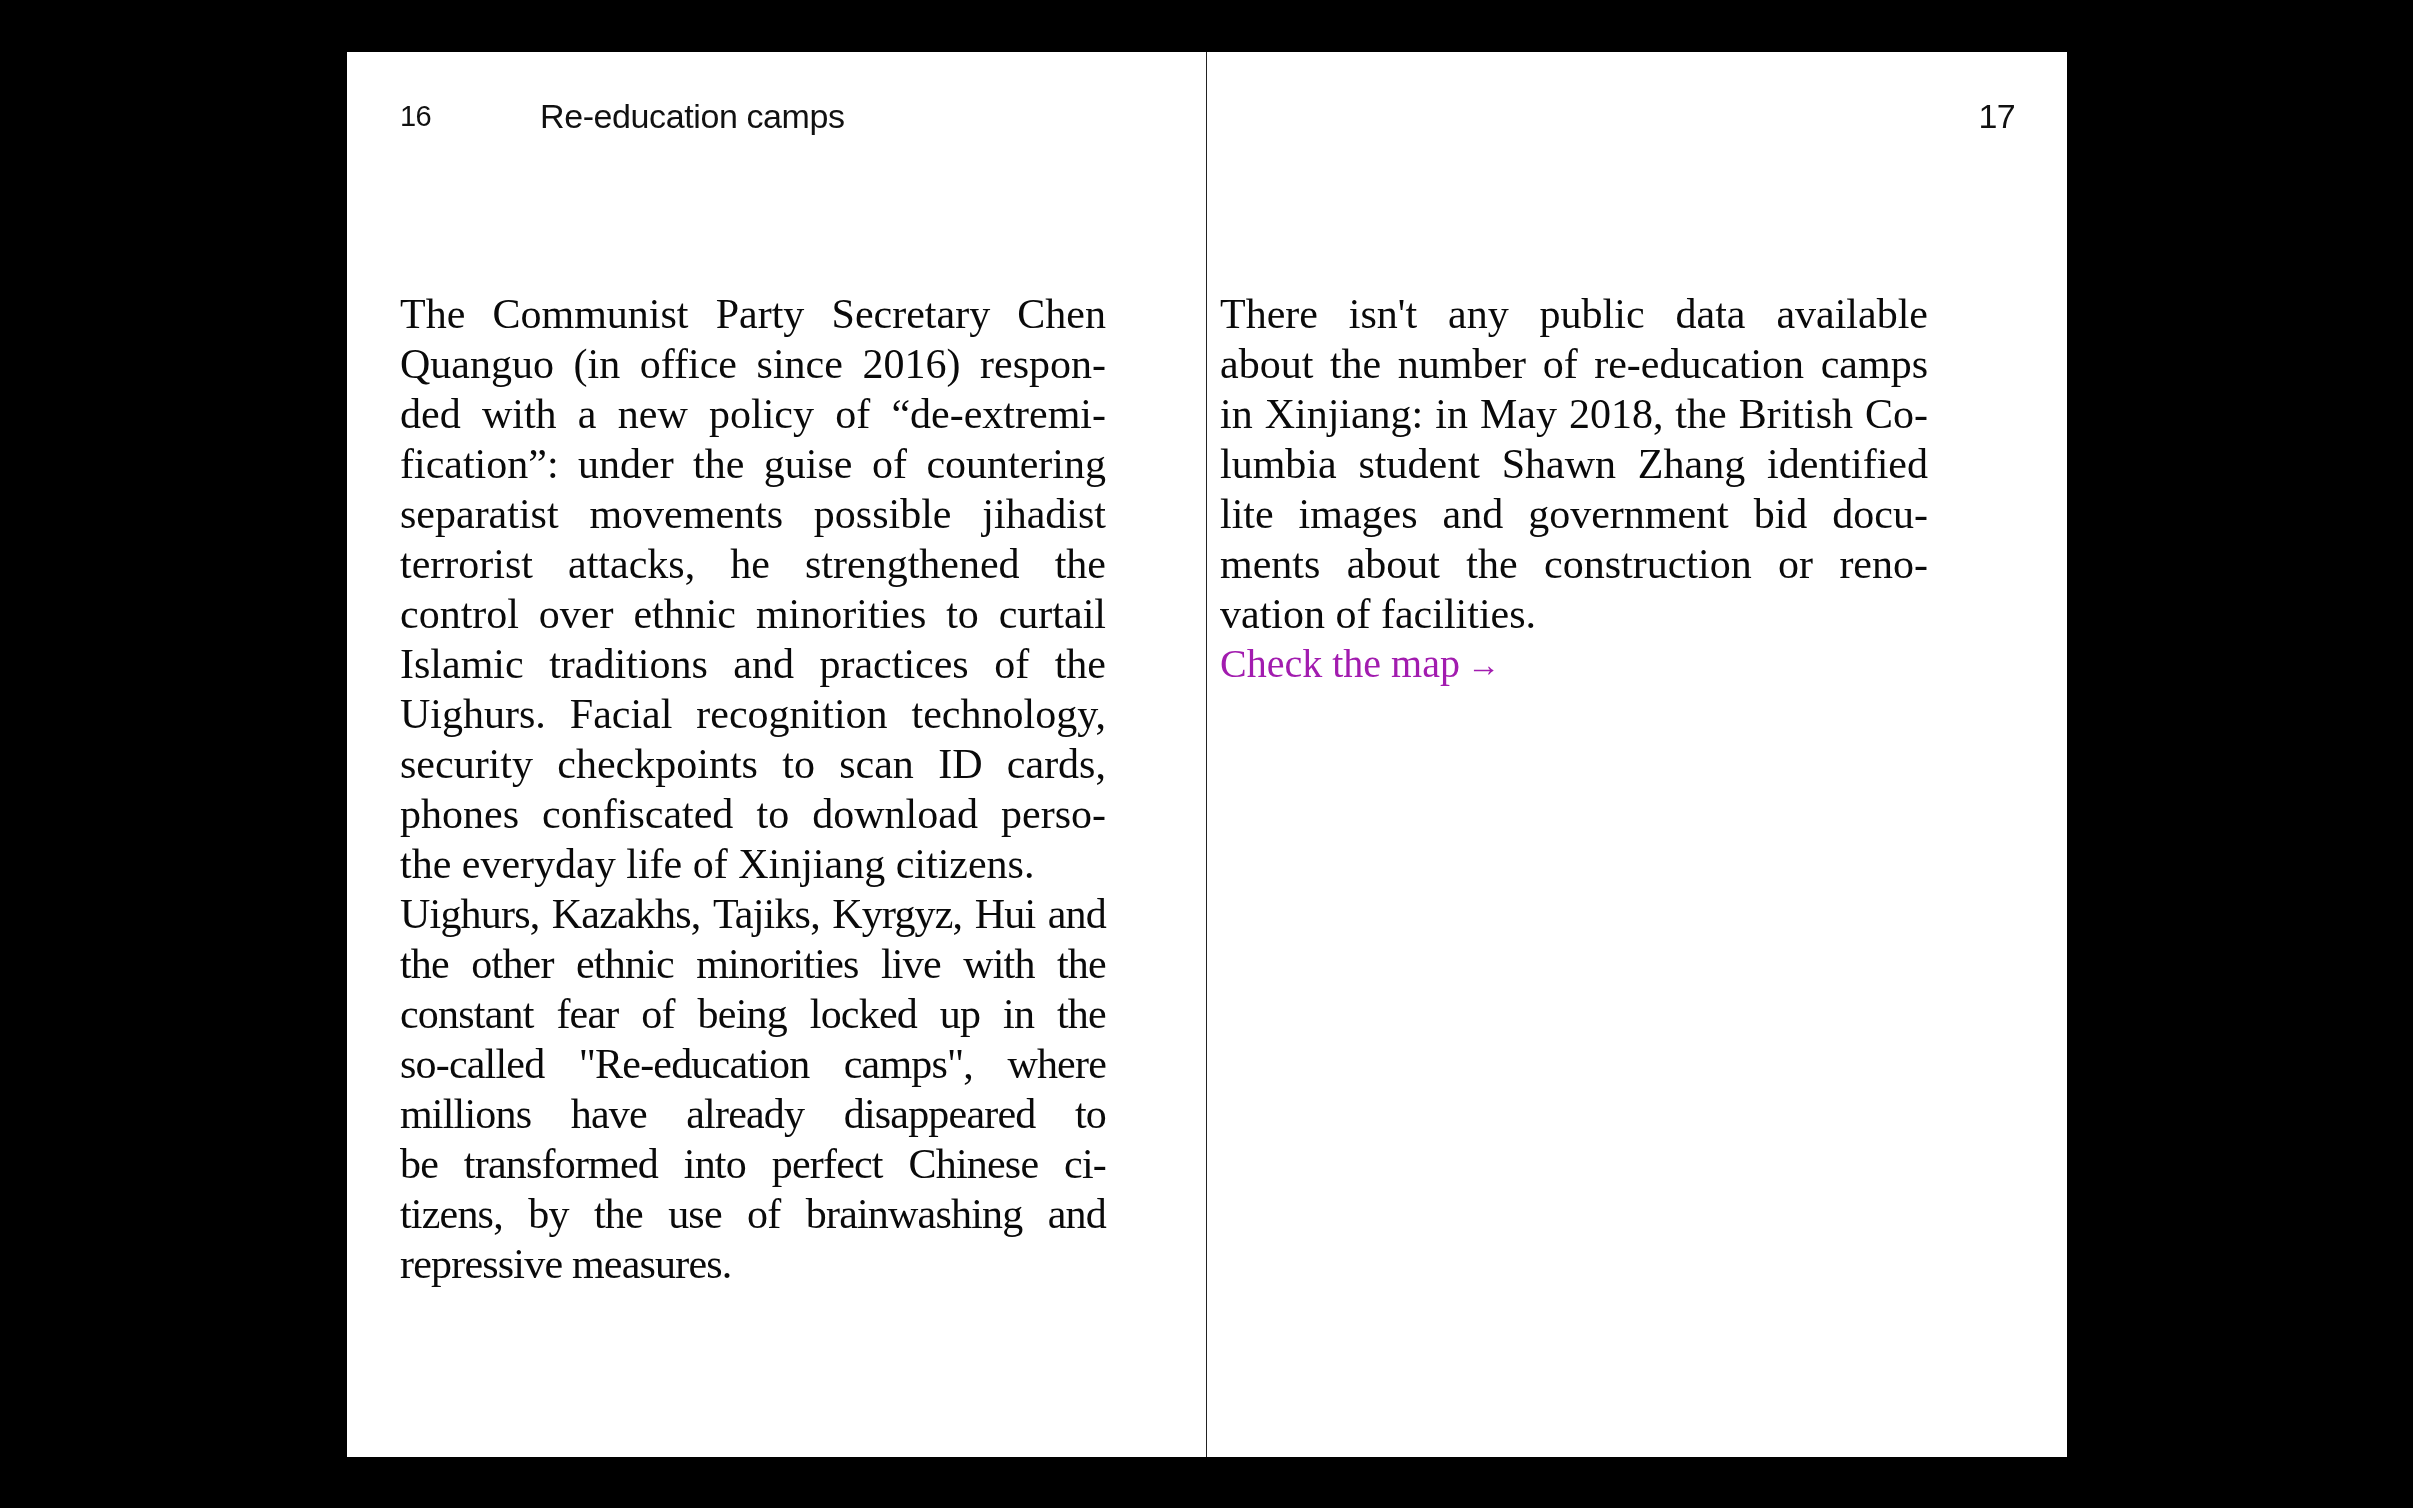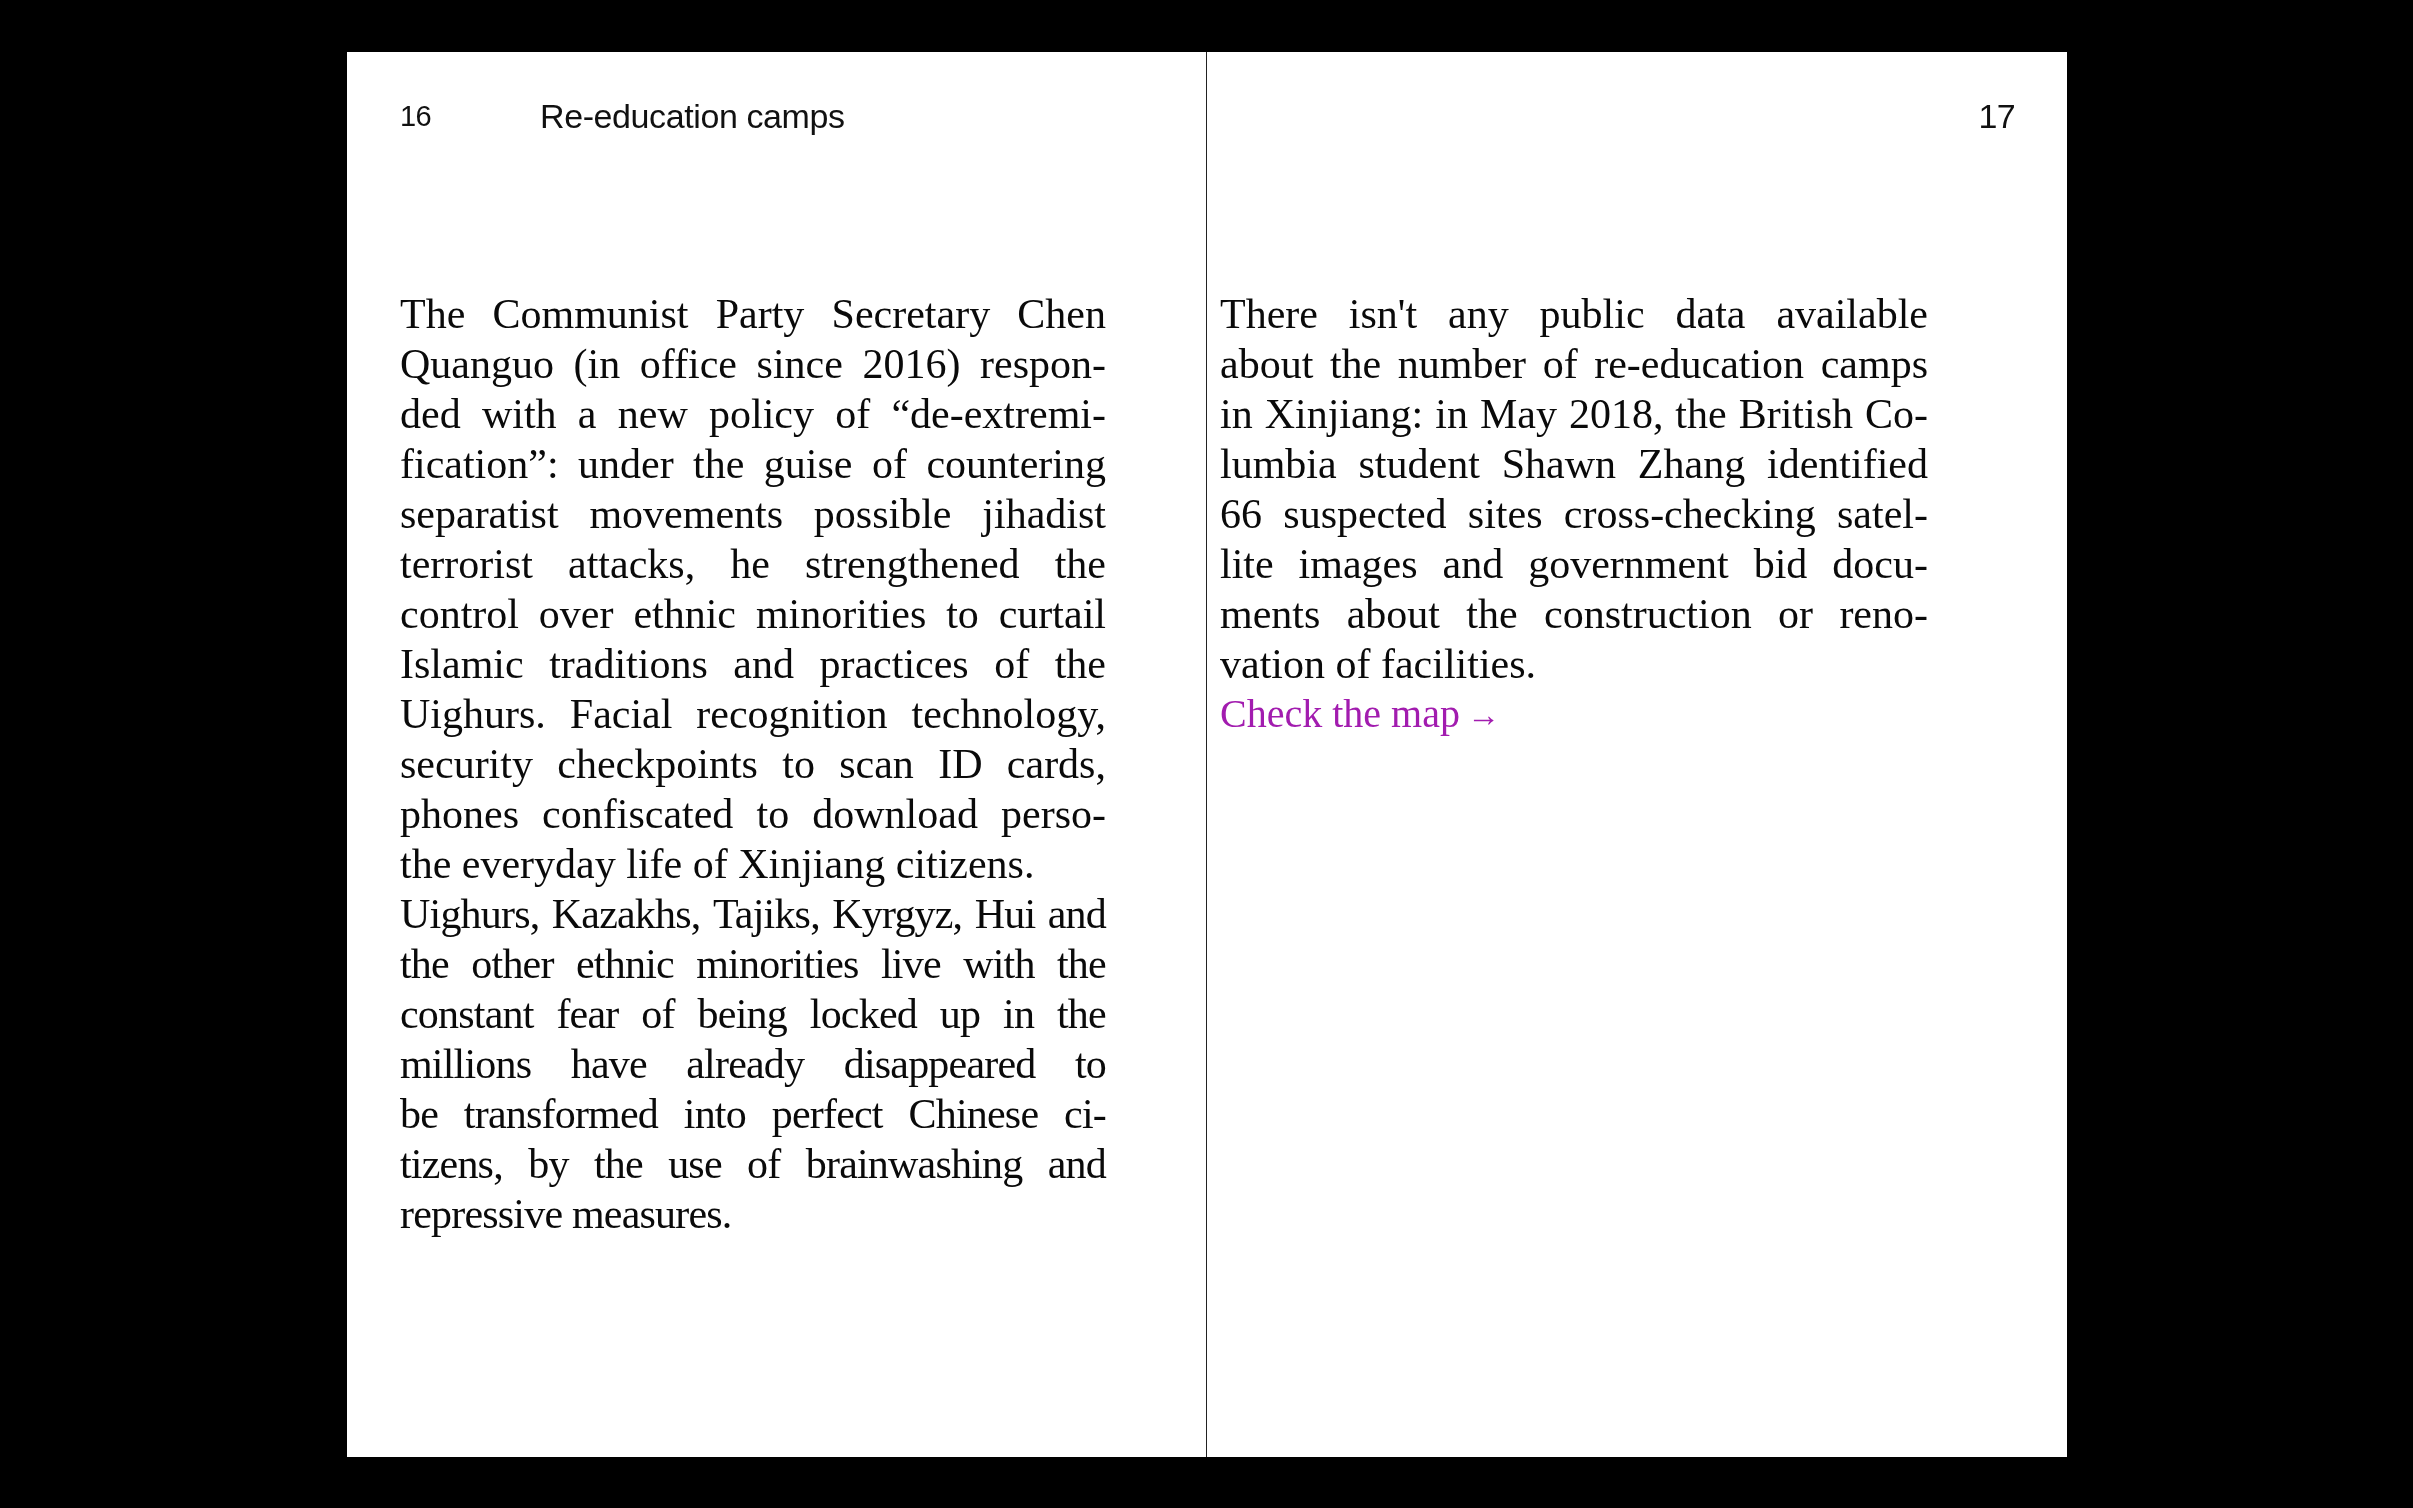--- a/index.html
+++ b/index.html
@@ -236,20 +236,26 @@
               <span>constant</span>
               <span>fear</span>
               <span>of</span>
               <span>being</span>
               <span>locked</span>
               <span>up</span>
               <span>in</span>
               <span>the</span>
             </div>
             <div class="ln">
+              <span>so-called</span>
+              <span>"Re-education</span>
+              <span>camps",</span>
+              <span>where</span>
+            </div>
+            <div class="ln">
               <span>millions</span>
               <span>have</span>
               <span>already</span>
               <span>disappeared</span>
               <span>to</span>
             </div>
             <div class="ln">
               <span>be</span>
               <span>transformed</span>
               <span>into</span>
@@ -305,27 +311,20 @@
               <span>Co-</span>
             </div>
             <div class="ln">
               <span>lumbia</span>
               <span>student</span>
               <span>Shawn</span>
               <span>Zhang</span>
               <span>identified</span>
             </div>
             <div class="ln">
-              <span>66</span>
-              <span>suspected</span>
-              <span>sites</span>
-              <span>cross-checking</span>
-              <span>satel-</span>
-            </div>
-            <div class="ln">
               <span>lite</span>
               <span>images</span>
               <span>and</span>
               <span>government</span>
               <span>bid</span>
               <span>docu-</span>
             </div>
             <div class="ln">
               <span>ments</span>
               <span>about</span>

